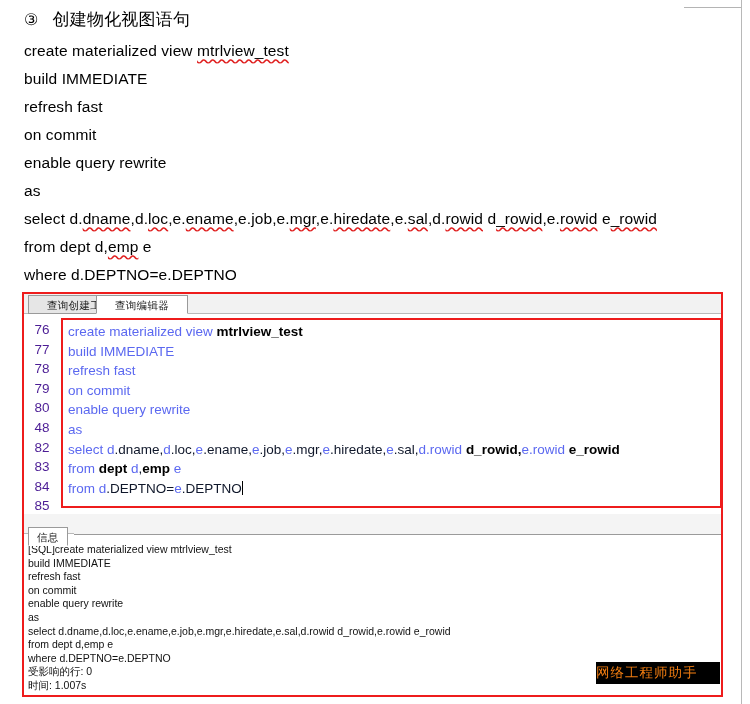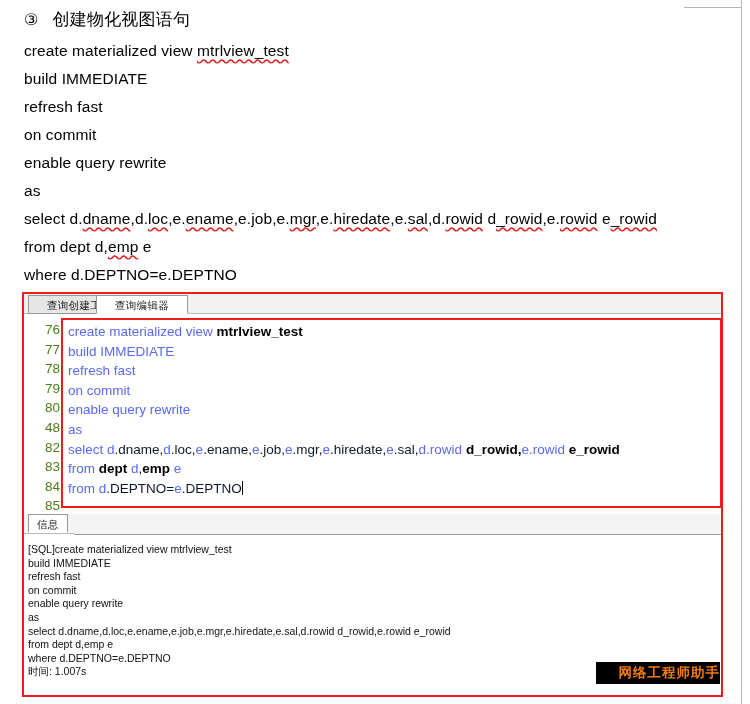--- a/index.html
+++ b/index.html
@@ -126,27 +126,27 @@
     height: 199px;
     background: #ffffff;
     overflow: hidden;
   }
   .gutter {
     position: absolute;
     left: 0;
     top: 0;
     width: 36px;
     height: 100%;
-    text-align: right;
+    text-align: center;
     padding-top: 6px;
     box-sizing: border-box;
     font-family: "Liberation Sans", sans-serif;
     font-size: 13.5px;
     line-height: 19.6px;
-    color: #4d7c0f;
+    color: #4c1d95;
   }
   .code-box {
     position: absolute;
     left: 37px;
     top: 4px;
     width: 661px;
     height: 190px;
     border: 2px solid #ee1c1c;
     box-sizing: border-box;
     background: #ffffff;
@@ -185,21 +185,21 @@
   .info-tabstrip {
     position: relative;
     height: 20px;
     background: #f4f4f4;
     border-bottom: 1px solid #b9b9b9;
     box-sizing: border-box;
   }
   .info-tab {
     position: absolute;
     left: 4px;
-    top: 0;
+    top: 13px;
     height: 19px;
     line-height: 18px;
     font-size: 10.5px;
     padding: 0 8px;
     box-sizing: border-box;
     border: 1px solid #9a9a9a;
     border-bottom: 1px solid #ffffff;
     background: #ffffff;
     color: #1a1a1a;
     letter-spacing: 0.3px;
@@ -233,23 +233,23 @@
   .watermark {
     position: absolute;
     left: 596px;
     top: 662px;
     width: 124px;
     height: 22px;
     background: #000000;
     color: #f07c10;
     font-size: 13.5px;
     line-height: 22px;
-    text-align: right;
+    text-align: left;
     letter-spacing: 1px;
-    font-weight: bold;
+    font-weight: normal;
     font-family: "Liberation Sans", sans-serif;
     white-space: nowrap;
     box-sizing: border-box;
   }
 </style>
 </head>
 <body>
 
 <div class="top-right-rule"></div>
 <div class="right-edge-rule"></div>
@@ -316,18 +316,19 @@
     <div class="info-body" id="infobody">
         <div>[SQL]create materialized view mtrlview_test</div>
         <div>build IMMEDIATE</div>
         <div>refresh fast</div>
         <div>on commit</div>
         <div>enable query rewrite</div>
         <div>as</div>
         <div>select d.dname,d.loc,e.ename,e.job,e.mgr,e.hiredate,e.sal,d.rowid d_rowid,e.rowid e_rowid</div>
         <div>from dept d,emp e</div>
         <div>where d.DEPTNO=e.DEPTNO</div>
+        <div>受影响的行: 0</div>
         <div>时间: 1.007s</div>
       </div>
   </div>
 </div>
 
 <div class="watermark">网络工程师助手</div>
 
 </body></html>

